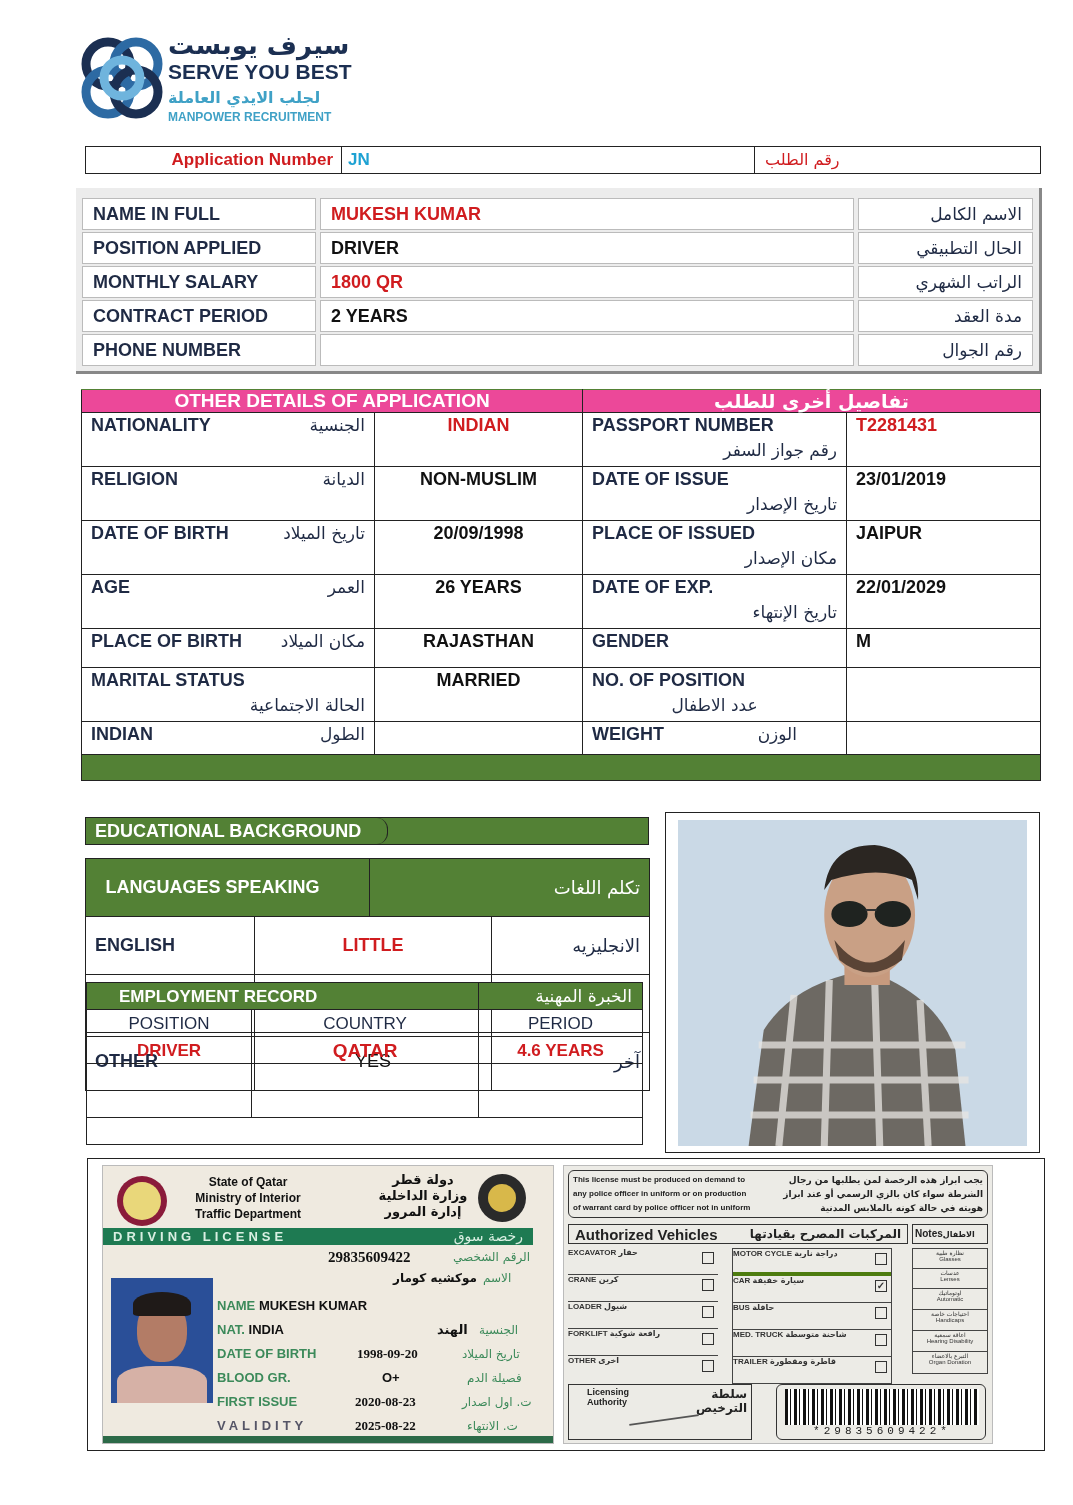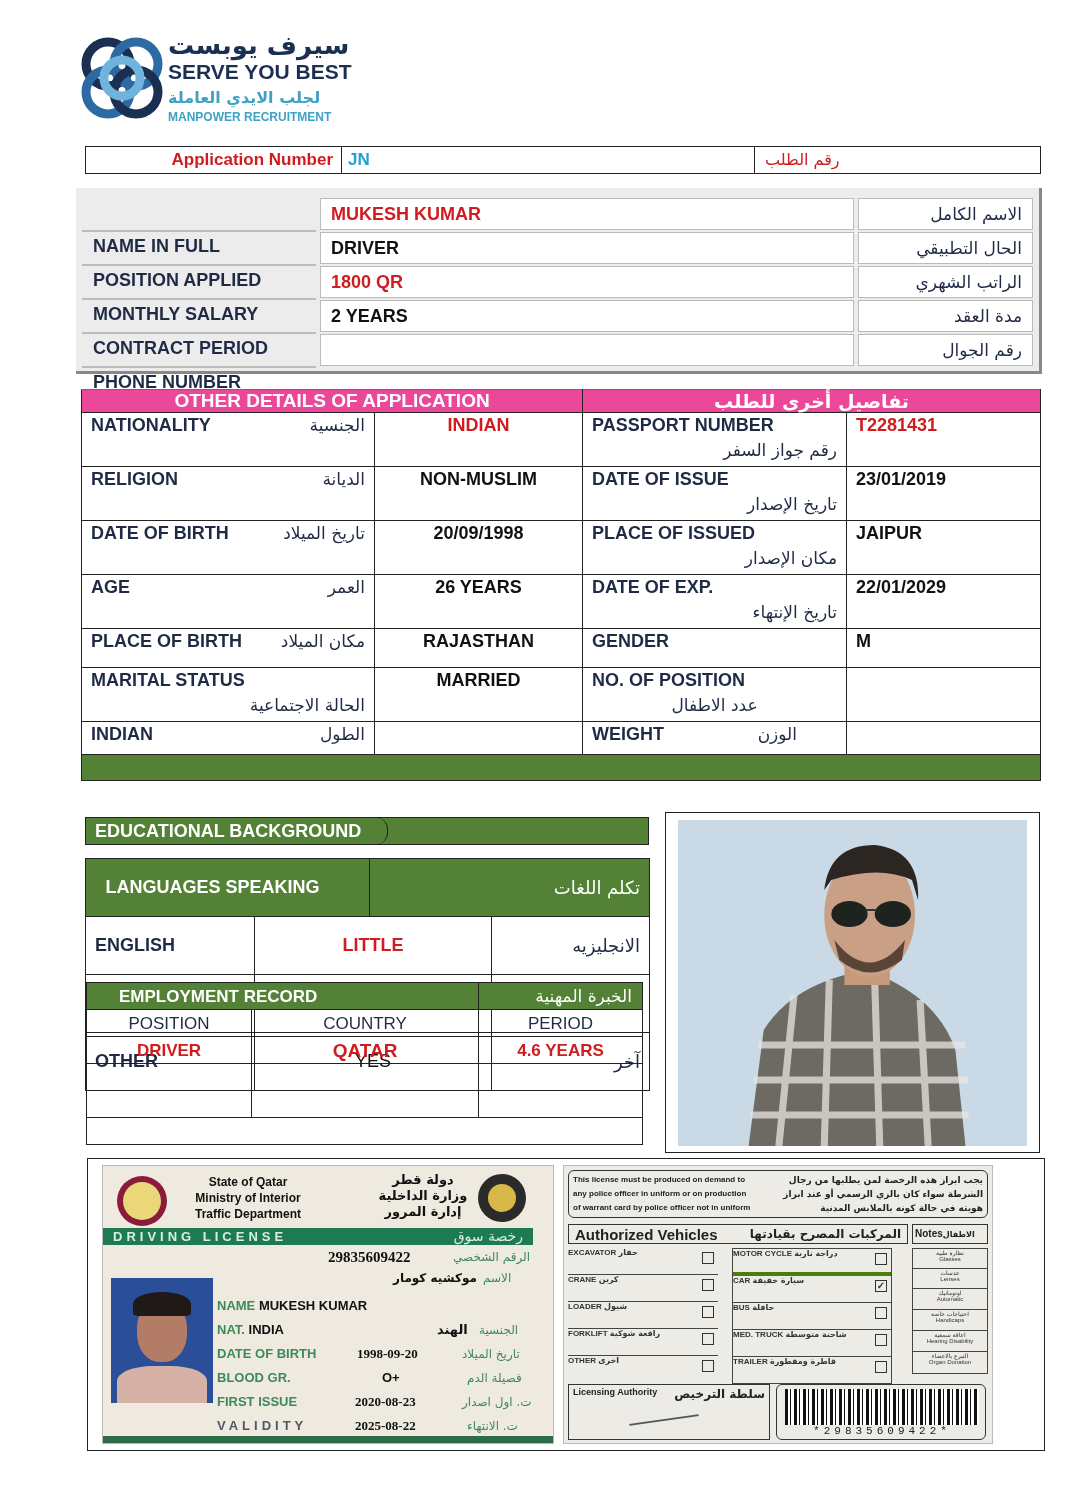--- a/index.html
+++ b/index.html
@@ -17,21 +17,21 @@
   .logo-ar2{left:168px;top:88px;font-size:16px;font-weight:bold;color:#3fa1c6;direction:rtl;font-family:"DejaVu Sans",sans-serif;}
   .logo-en2{left:168px;top:110px;font-size:12px;font-weight:bold;color:#3fa1c6;}
   
   #appbar{left:85px;top:146px;width:956px;height:28px;border:1px solid #222;display:flex;}
   #appbar .c1{width:256px;border-right:1px solid #222;text-align:right;padding-right:8px;font-size:17px;line-height:26px;}
   #appbar .c2{width:413px;border-right:1px solid #222;padding-left:6px;font-size:17px;line-height:26px;color:#1ea2d3;font-weight:bold;}
   #appbar .c3{flex:1;text-align:left;padding-left:10px;font-size:16px;line-height:26px;}
   
   #infobox{left:76px;top:188px;width:966px;height:186px;background:#ececec;border-right:3px solid #888;border-bottom:3px solid #888;padding:10px 6px 6px 6px;}
   .irow{display:flex;height:32px;margin-bottom:2px;}
-  .irow .lab{width:234px;background:#fff;border:1px solid #bbb;margin-right:4px;font-size:18px;font-weight:bold;line-height:30px;padding-left:10px;margin-top:32px;}
+  .irow .lab{width:234px;background:#fff;border:1px solid #bbb;margin-right:4px;font-size:18px;font-weight:bold;line-height:30px;padding-left:10px;}
   .irow .val{width:534px;background:#fff;border:1px solid #bbb;margin-right:4px;font-size:18px;font-weight:bold;line-height:30px;padding-left:10px;}
   .irow .arl{flex:1;background:#fff;border:1px solid #bbb;font-size:17px;line-height:30px;padding-right:10px;}
   
   #other{left:81px;top:389px;width:959px;border-collapse:collapse;table-layout:fixed;}
   #other td{border:1px solid #222;vertical-align:top;font-size:18px;font-weight:bold;padding:2px 9px;}
   #other .hdr td{background:#ec4899;color:#fff;height:17px;font-weight:bold;font-size:19px;text-align:center;padding:0;vertical-align:middle;border-color:#538135 #222 #222 #222;}
   #other .tall td{height:54px;}
   #other .short td{height:33px;}
   #other .foot td{background:#538135;height:26px;}
   .lab-en{float:left;}
@@ -391,21 +391,21 @@
         </div>
       <div style="height:21px;border-bottom:1px solid #444;">
           <div class="ar">اعاقة سمعية</div>
           <div>Hearing Disability</div>
         </div>
       <div style="height:21px;">
           <div class="ar">التبرع بالاعضاء</div>
           <div>Organ Donation</div>
         </div>
     </div>
-    <div class="abs" style="left:4px;top:218px;width:202px;height:56px;border:1px solid #333;">
+    <div class="abs" style="left:4px;top:218px;width:184px;height:56px;border:1px solid #333;padding-left:14px;">
       <div style="display:flex;justify-content:space-between;font-size:9px;font-weight:bold;padding:2px 4px;color:#222;">
           <span>Licensing Authority</span>
           <span class="ar" style="font-size:12px">سلطة الترخيص</span>
         </div>
       <div style="position:absolute;left:60px;top:34px;width:70px;height:2px;background:#555;transform:rotate(-8deg);"></div>
     </div>
     <div class="abs" style="left:212px;top:218px;width:210px;height:56px;border:1px solid #333;border-radius:6px;">
       <div style="position:absolute;left:8px;top:4px;width:194px;height:36px;background:repeating-linear-gradient(90deg,#111 0 3px,#fff 3px 5px,#111 5px 6px,#fff 6px 9px);"></div>
       <div style="position:absolute;left:8px;top:40px;width:194px;text-align:center;font-size:11px;letter-spacing:4px;color:#222;font-family:'Liberation Mono',monospace;">*29835609422*</div>
     </div>

